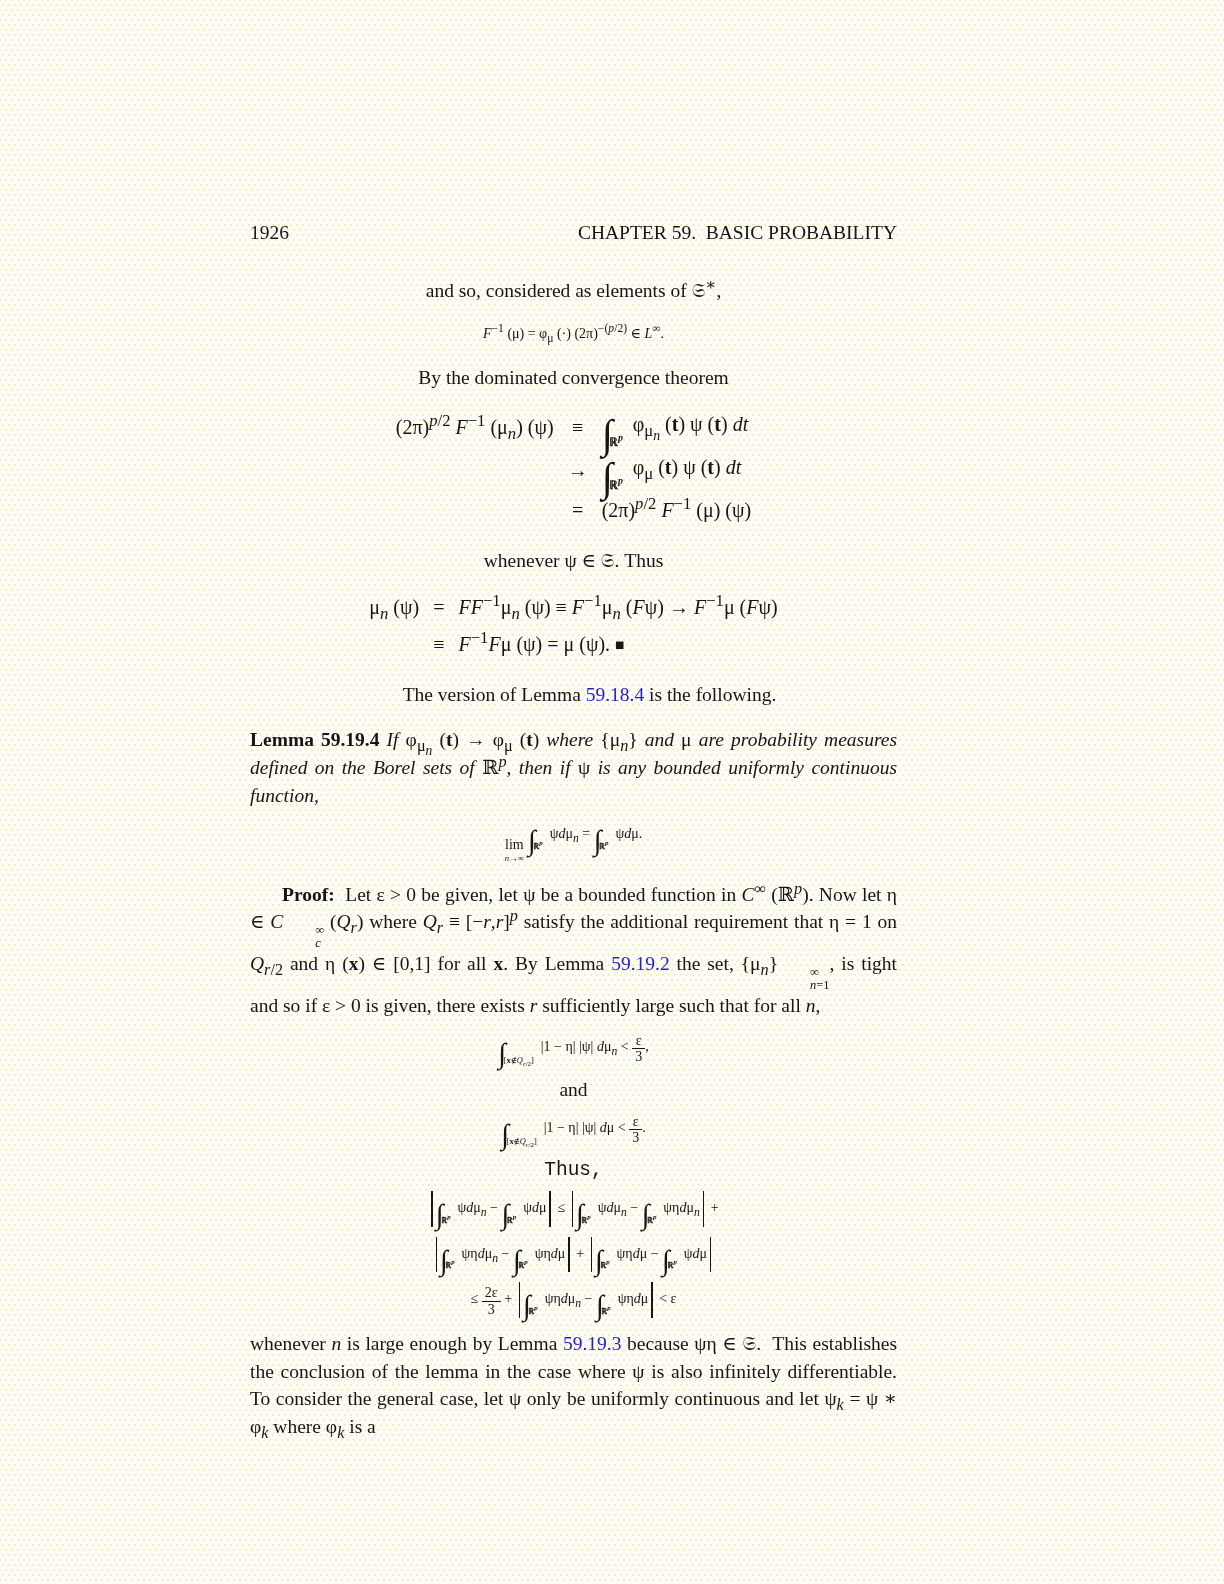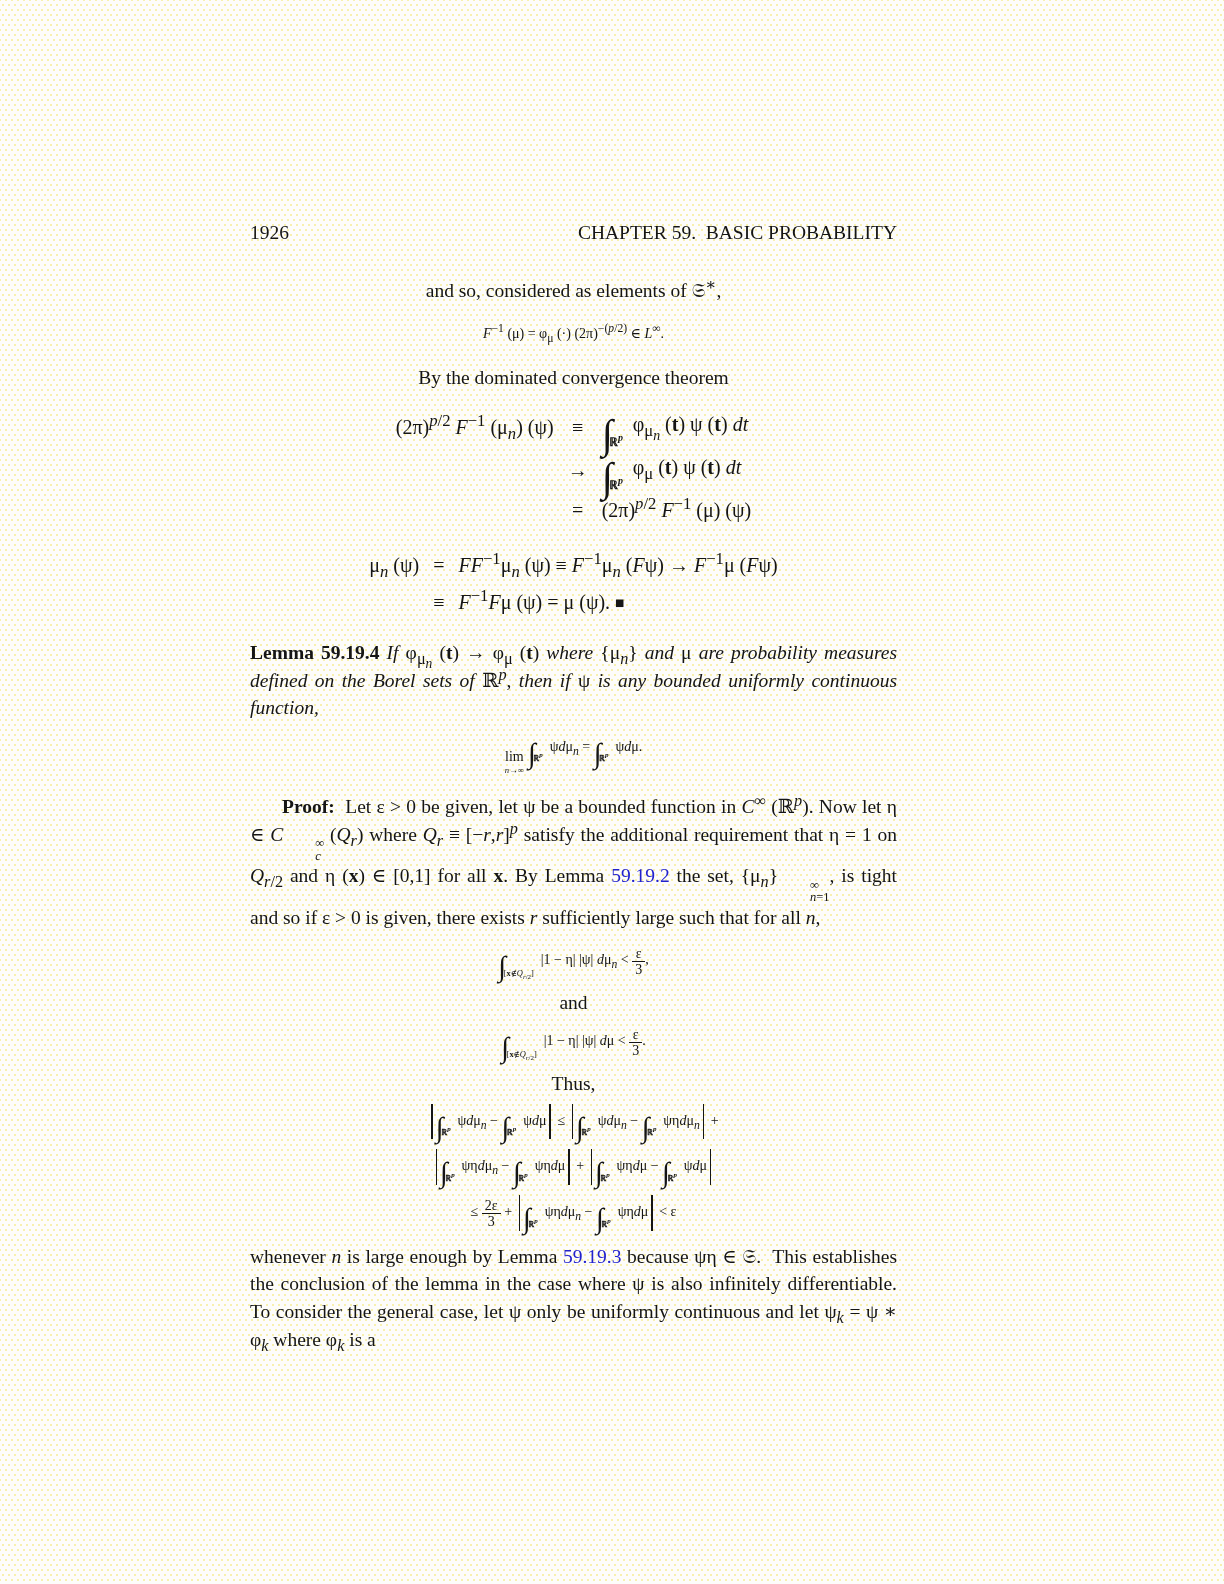--- a/index.html
+++ b/index.html
@@ -87,36 +87,38 @@
       <td class="r"><span class="int">∫</span><span class="isub">ℝ<sup><i>p</i></sup></span> φ<sub>μ</sub> (<b>t</b>) ψ (<b>t</b>) <i>dt</i></td>
     </tr>
     <tr>
       <td class="l"></td>
       <td class="m">=</td>
       <td class="r">(2π)<sup><i>p</i>/2</sup> <i>F</i><sup>−1</sup> (μ) (ψ)</td>
     </tr>
   </tbody>
     </table>
 
+  <p class="single">whenever ψ ∈ <span class="frak">𝔖</span>. Thus</p>
 
   <table class="align">
     <tbody>
         <tr>
       <td class="l">μ<sub><i>n</i></sub> (ψ)</td>
       <td class="m">=</td>
       <td class="r"><i>FF</i><sup>−1</sup>μ<sub><i>n</i></sub> (ψ) ≡ <i>F</i><sup>−1</sup>μ<sub><i>n</i></sub> (<i>F</i>ψ) → <i>F</i><sup>−1</sup>μ (<i>F</i>ψ)</td>
     </tr>
     <tr>
       <td class="l"></td>
       <td class="m">≡</td>
       <td class="r"><i>F</i><sup>−1</sup><i>F</i>μ (ψ) = μ (ψ). <span class="qed">■</span></td>
     </tr>
   </tbody>
     </table>
 
+  <p class="single indent">The version of Lemma <a class="ref">59.18.4</a> is the following.</p>
 
   <p style="margin-top:18px;"><b>Lemma 59.19.4</b> <i>If</i> φ<sub>μ<sub><i>n</i></sub></sub> (<b>t</b>) → φ<sub>μ</sub> (<b>t</b>) <i>where</i> {μ<sub><i>n</i></sub>} <i>and</i> μ <i>are probability measures defined on the Borel sets of</i> ℝ<sup><i>p</i></sup>, <i>then if</i> ψ <i>is any bounded uniformly continuous function,</i></p>
 
   <div class="eq tall" style="margin-top:16px;margin-bottom:18px;"><span class="lim">
         <span class="limtop">lim</span>
         <span class="limbot"><i>n</i>→∞</span>
       </span><span class="int">∫</span><span class="isub">ℝ<sup><i>p</i></sup></span> ψ<i>d</i>μ<sub><i>n</i></sub> = <span class="int">∫</span><span class="isub">ℝ<sup><i>p</i></sup></span> ψ<i>d</i>μ.</div>
 
   <p class="indent"><b>Proof:</b>&nbsp; Let ε &gt; 0 be given, let ψ be a bounded function in <i>C</i><sup>∞</sup> (ℝ<sup><i>p</i></sup>). Now let η ∈ <i>C</i><span class="supsub">
         <span>∞</span>
@@ -125,21 +127,21 @@
         <span>∞</span>
         <span><i>n</i>=1</span>
       </span>, is tight and so if ε &gt; 0 is given, there exists <i>r</i> sufficiently large such that for all <i>n</i>,</p>
 
   <div class="eq tall"><span class="int">∫</span><span class="isub2">[<b>x</b>∉<i>Q</i><sub><i>r</i>/2</sub>]</span> |1 − η| |ψ| <i>d</i>μ<sub><i>n</i></sub> &lt; <span class="frac"><span class="num">ε</span><span class="den">3</span></span>,</div>
 
   <p class="single" style="margin-bottom:6px;">and</p>
 
   <div class="eq tall"><span class="int">∫</span><span class="isub2">[<b>x</b>∉<i>Q</i><sub><i>r</i>/2</sub>]</span> |1 − η| |ψ| <i>d</i>μ &lt; <span class="frac"><span class="num">ε</span><span class="den">3</span></span>.</div>
 
-  <p class="single" style="margin-bottom:2px;">Thus,</p>
+  <p class="single" style="margin-bottom:2px;font-family:Liberation Mono, monospace;">Thus,</p>
 
   <div class="eq tall" style="margin:6px 0 2px 0;"><span class="vb"></span><span class="int">∫</span><span class="isub">ℝ<sup><i>p</i></sup></span> ψ<i>d</i>μ<sub><i>n</i></sub> − <span class="int">∫</span><span class="isub">ℝ<sup><i>p</i></sup></span> ψ<i>d</i>μ<span class="vb"></span> ≤ <span class="vb"></span><span class="int">∫</span><span class="isub">ℝ<sup><i>p</i></sup></span> ψ<i>d</i>μ<sub><i>n</i></sub> − <span class="int">∫</span><span class="isub">ℝ<sup><i>p</i></sup></span> ψη<i>d</i>μ<sub><i>n</i></sub><span class="vb"></span> +</div>
   <div class="eq tall" style="margin:10px 0 2px 0;"><span class="vb"></span><span class="int">∫</span><span class="isub">ℝ<sup><i>p</i></sup></span> ψη<i>d</i>μ<sub><i>n</i></sub> − <span class="int">∫</span><span class="isub">ℝ<sup><i>p</i></sup></span> ψη<i>d</i>μ<span class="vb"></span> + <span class="vb"></span><span class="int">∫</span><span class="isub">ℝ<sup><i>p</i></sup></span> ψη<i>d</i>μ − <span class="int">∫</span><span class="isub">ℝ<sup><i>p</i></sup></span> ψ<i>d</i>μ<span class="vb"></span></div>
   <div class="eq tall" style="margin:10px 0 12px 0;">≤ <span class="frac"><span class="num">2ε</span><span class="den">3</span></span> + <span class="vb"></span><span class="int">∫</span><span class="isub">ℝ<sup><i>p</i></sup></span> ψη<i>d</i>μ<sub><i>n</i></sub> − <span class="int">∫</span><span class="isub">ℝ<sup><i>p</i></sup></span> ψη<i>d</i>μ<span class="vb"></span> &lt; ε</div>
 
   <p>whenever <i>n</i> is large enough by Lemma <a class="ref">59.19.3</a> because ψη ∈ <span class="frak">𝔖</span>.&nbsp; This establishes the conclusion of the lemma in the case where ψ is also infinitely differentiable. To consider the general case, let ψ only be uniformly continuous and let ψ<sub><i>k</i></sub> = ψ ∗ φ<sub><i>k</i></sub> where φ<sub><i>k</i></sub> is a</p>
 
 </div>
 
 </body></html>

